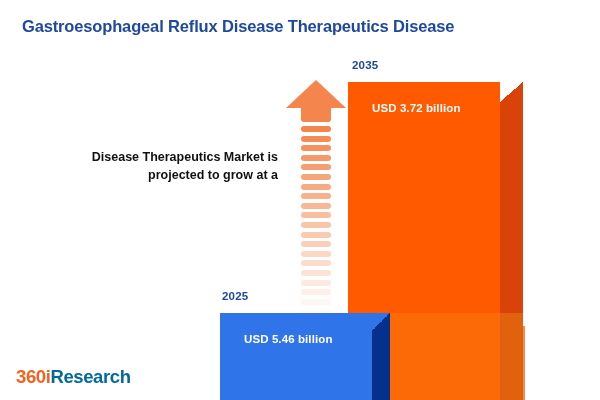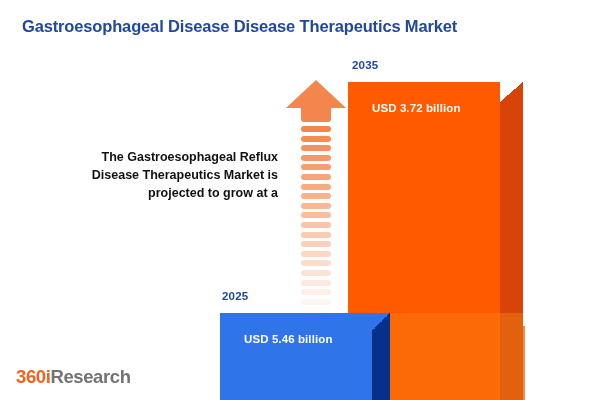--- a/index.html
+++ b/index.html
@@ -80,28 +80,28 @@
     margin-top:6px;font-size:27px;font-weight:700;color:#f96a21;
     letter-spacing:-0.4px;line-height:1.1;
   }
 
   
   #logo{
     position:absolute;left:16px;top:366px;font-size:18.5px;font-weight:700;
     letter-spacing:-0.4px;white-space:nowrap;
   }
   #logo .o{color:#f4621f;}
-  #logo .b{color:#737373;}
+  #logo .b{color:#0369a1;}
 </style>
 </head>
 <body>
 
 <div id="canvas">
 
-  <div id="title">Gastroesophageal Disease Disease Therapeutics Market</div>
+  <div id="title">Gastroesophageal Reflux Disease Therapeutics Disease</div>
 
   <div class="year-label" style="left:352px;top:59px;">2035</div>
 
   <div class="bar" id="bar-2032">
     <div class="front"></div>
     <div class="front-lower"></div>
     <div class="bevel"></div>
     <div class="side"></div>
     <div class="side-lower"></div>
     <div class="bar-label" style="left:24px;top:20px;">USD 3.72 billion</div>
@@ -139,21 +139,20 @@
         <div class="arrow-bar" style="top: 199.6px; background: rgba(244, 133, 76, 0.176);"></div>
         <div class="arrow-bar" style="top: 209.2px; background: rgba(244, 133, 76, 0.125);"></div>
         <div class="arrow-bar" style="top: 218.8px; background: rgba(244, 133, 76, 0.075);"></div>
         <div class="arrow-bar" style="top: 228.4px; background: rgba(244, 133, 76, 0.024);"></div>
         <div class="arrow-bar" style="top: 238px; background: rgba(244, 133, 76, 0);"></div>
         <div class="arrow-bar" style="top: 247.6px; background: rgba(244, 133, 76, 0);"></div>
       </div>
   </div>
 
   <div id="callout">
-    <div class="line">The Gastroesophageal Reflux</div>
     <div class="line">Disease Therapeutics Market is</div>
     <div class="line">projected to grow at a</div>
   </div>
 
   <div id="logo"><span class="o">360</span><span class="o">i</span><span class="b">Research</span></div>
 
   <div id="right-accent"></div>
 
 </div>
 

